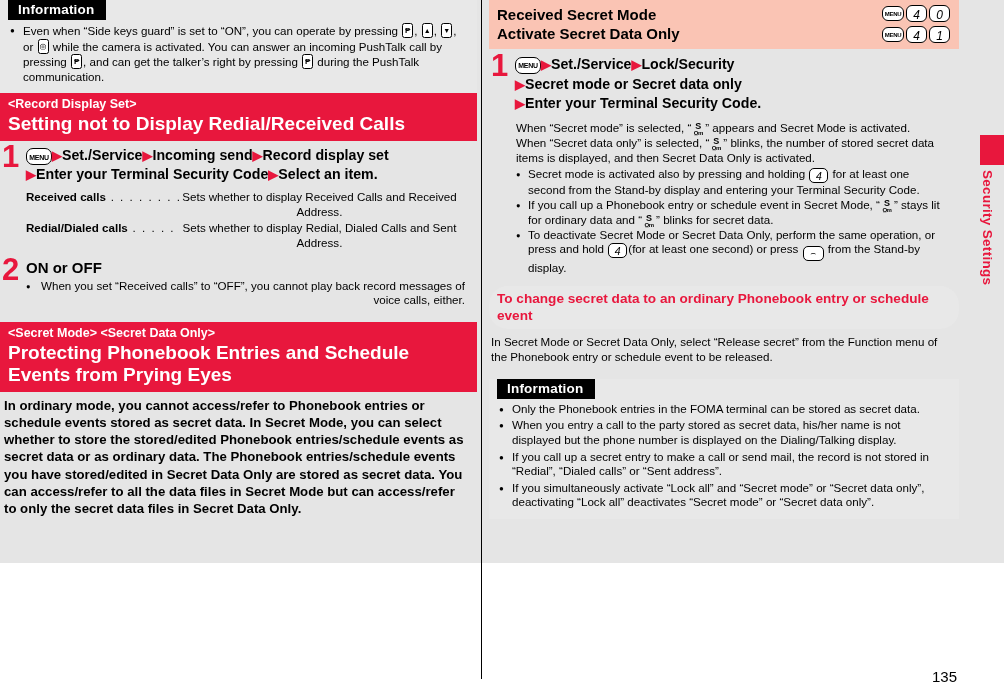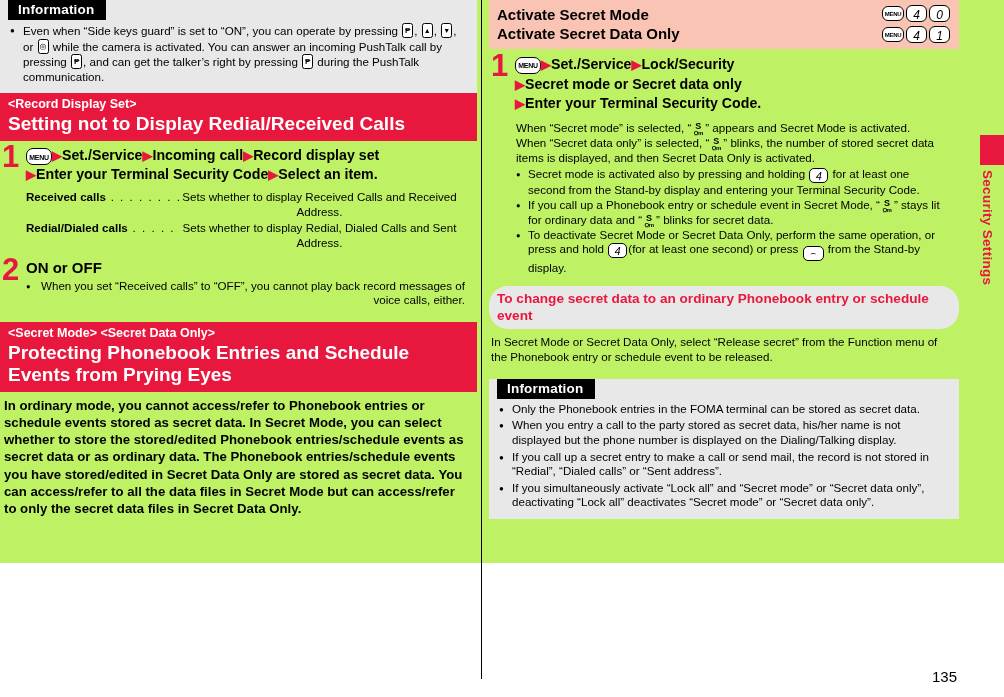--- a/index.html
+++ b/index.html
@@ -7,21 +7,21 @@
     margin: 0; padding: 0;
     width: 1004px; height: 697px;
     background: #ffffff;
     font-family: "Liberation Sans", sans-serif;
     color: #000;
     overflow: hidden;
   }
   .page {
     position: relative;
     width: 1004px; height: 563px;
-    background: #bef264;
+    background: #e5e5e5;
   }
 
   
   .col-left {
     position: absolute;
     left: 0; top: 0;
     width: 477px; height: 697px;
   }
   .col-divider {
     position: absolute;
@@ -350,21 +350,21 @@
       </ul>
     </div>
 
     <div class="red-band">
       <div class="eyebrow">&lt;Record Display Set&gt;</div>
       <div class="bigtitle">Setting not to Display Redial/Received Calls</div>
     </div>
 
     <div class="step">
       <div class="step-num">1</div>
-      <div class="step-line" id="L-step1a"><span class="key key-menu">MENU</span><span class="arrow">▶</span><span>Set./Service</span><span class="arrow">▶</span><span>Incoming call</span><span class="arrow">▶</span><span>Record display set</span></div>
+      <div class="step-line" id="L-step1a"><span class="key key-menu">MENU</span><span class="arrow">▶</span><span>Set./Service</span><span class="arrow">▶</span><span>Incoming send</span><span class="arrow">▶</span><span>Record display set</span></div>
       <div class="step-line" id="L-step1b"><span class="arrow">▶</span><span>Enter your Terminal Security Code</span><span class="arrow">▶</span><span>Select an item.</span></div>
     </div>
 
     <div class="deflist" id="L-deflist">
         <div class="defrow">
           <div class="defterm">Received calls<span class="defdots"> . . . . . . . .</span></div>
           <div class="defdesc">Sets whether to display Received Calls and Received Address.</div>
         </div>
         <div class="defrow">
           <div class="defterm">Redial/Dialed calls<span class="defdots"> . . . . .</span></div>
@@ -386,21 +386,21 @@
     </div>
 
     <div class="body-bold">In ordinary mode, you cannot access/refer to Phonebook entries or schedule events stored as secret data. In Secret Mode, you can select whether to store the stored/edited Phonebook entries/schedule events as secret data or as ordinary data. The Phonebook entries/schedule events you have stored/edited in Secret Data Only are stored as secret data. You can access/refer to all the data files in Secret Mode but can access/refer to only the secret data files in Secret Data Only.</div>
   </div>
 
   <div class="col-divider"></div>
 
   <div class="col-right">
 
     <div class="pink-band">
-      <div class="pink-row">Activate Secret Mode</div>
+      <div class="pink-row">Received Secret Mode</div>
       <div class="pink-row">Activate Secret Data Only</div>
       <div class="keyseq r1" id="R-keys1">
           <span class="key key-menu-sm">MENU</span>
           <span class="key key-num">4</span>
           <span class="key key-num">0</span>
         </div>
       <div class="keyseq r2" id="R-keys2">
           <span class="key key-menu-sm">MENU</span>
           <span class="key key-num">4</span>
           <span class="key key-num">1</span>

